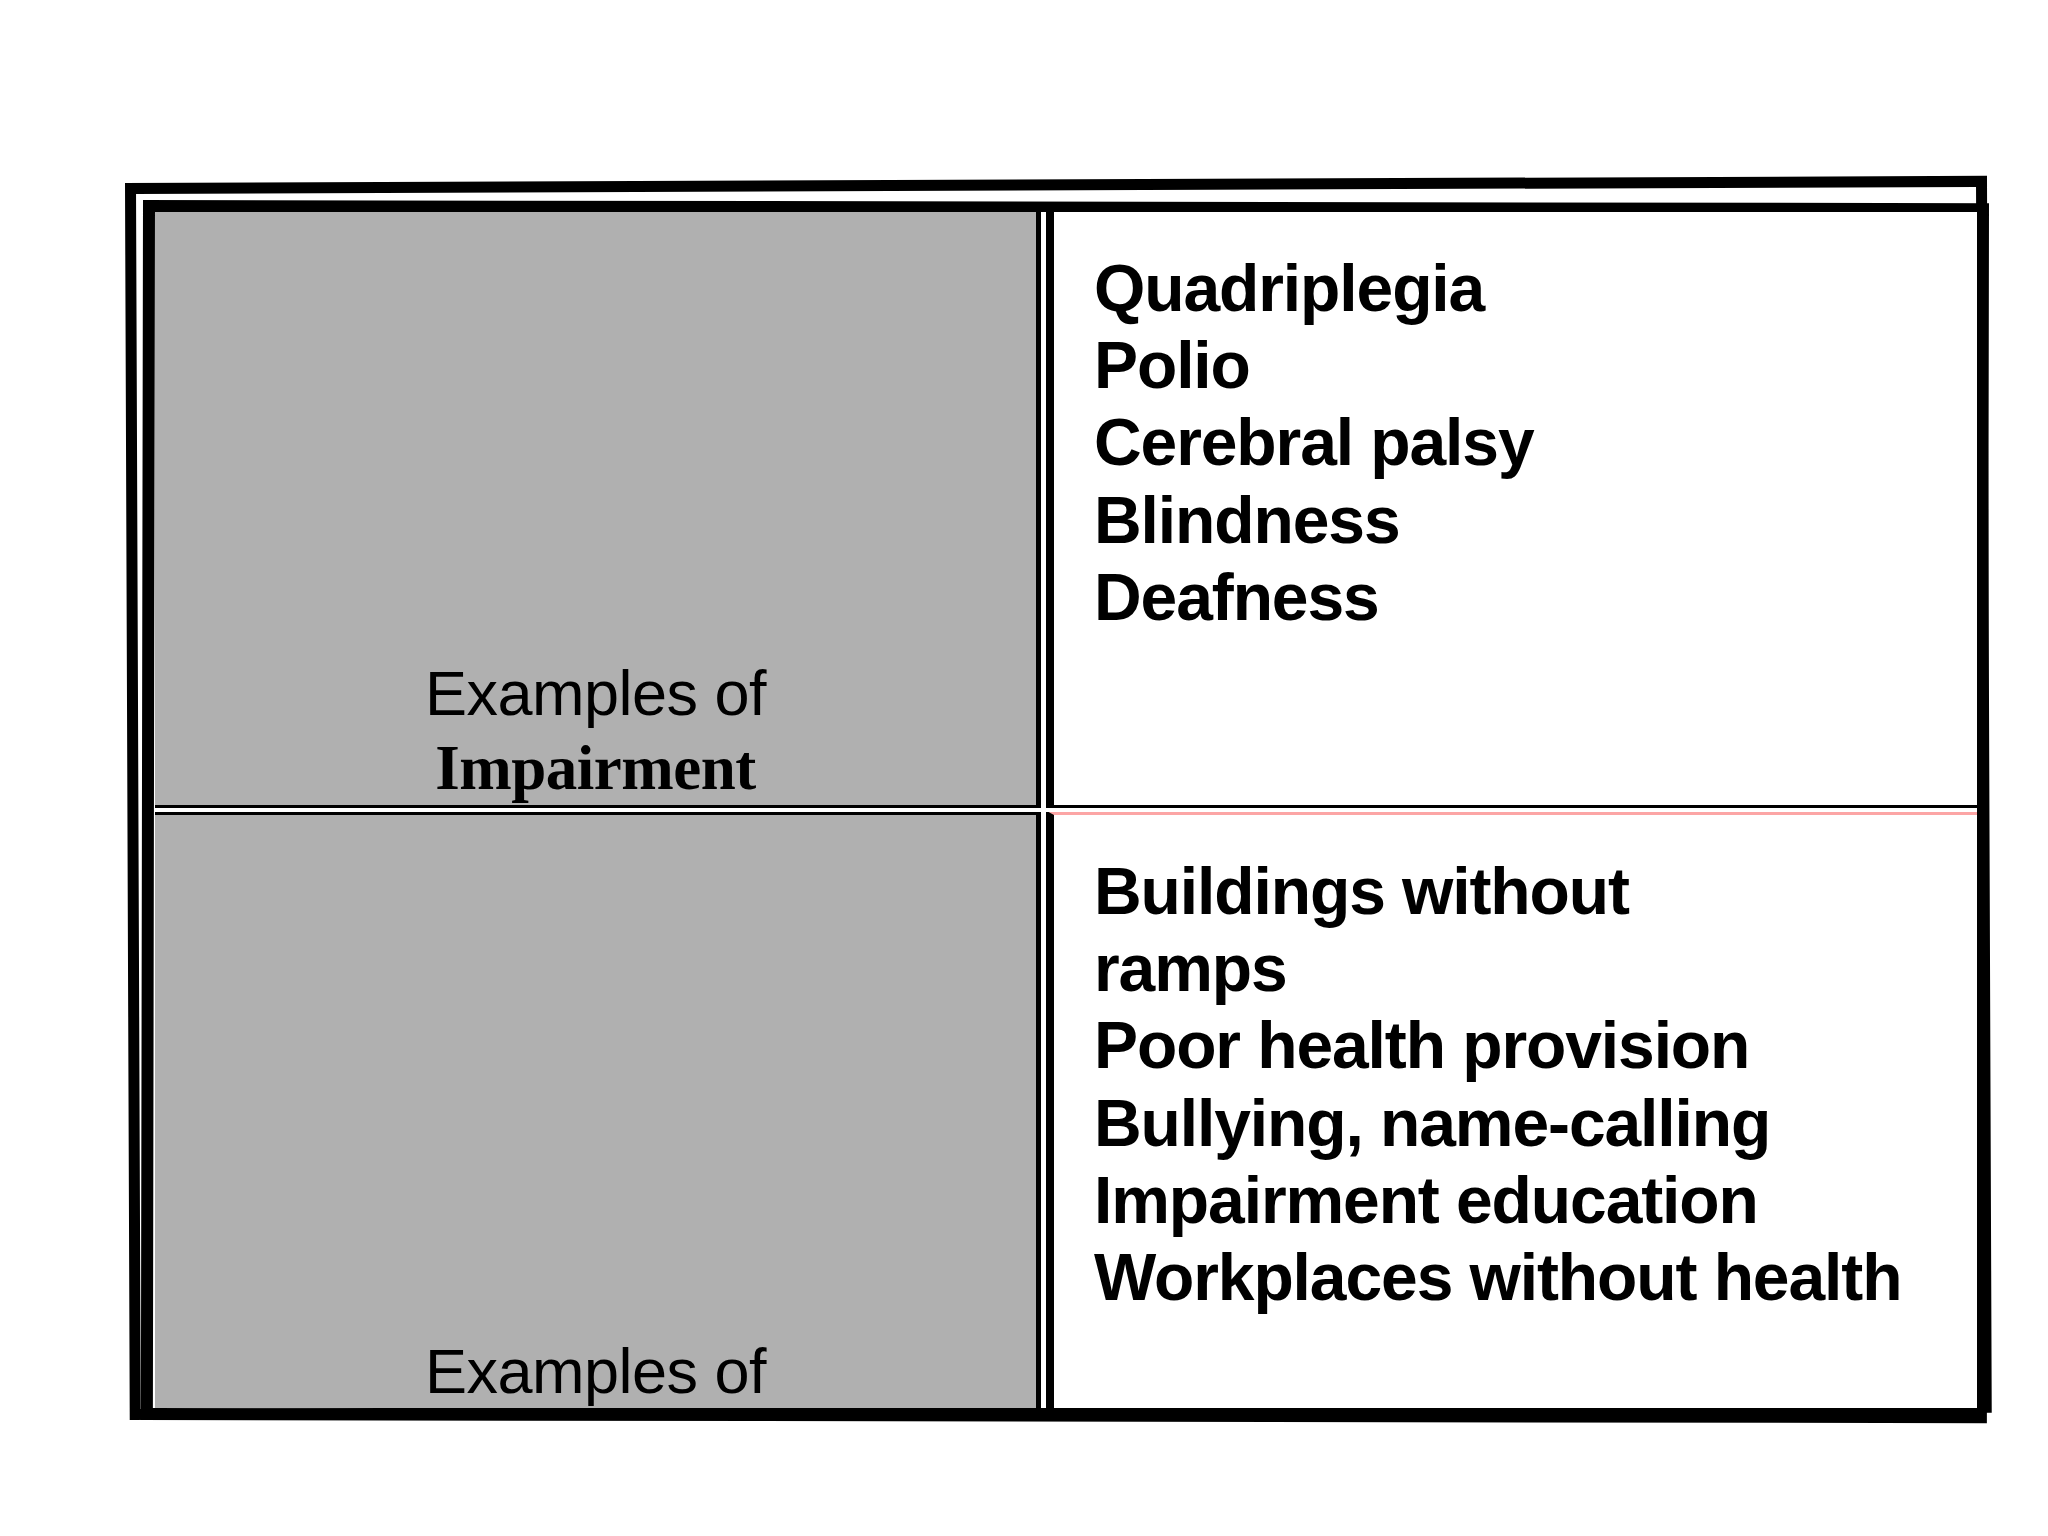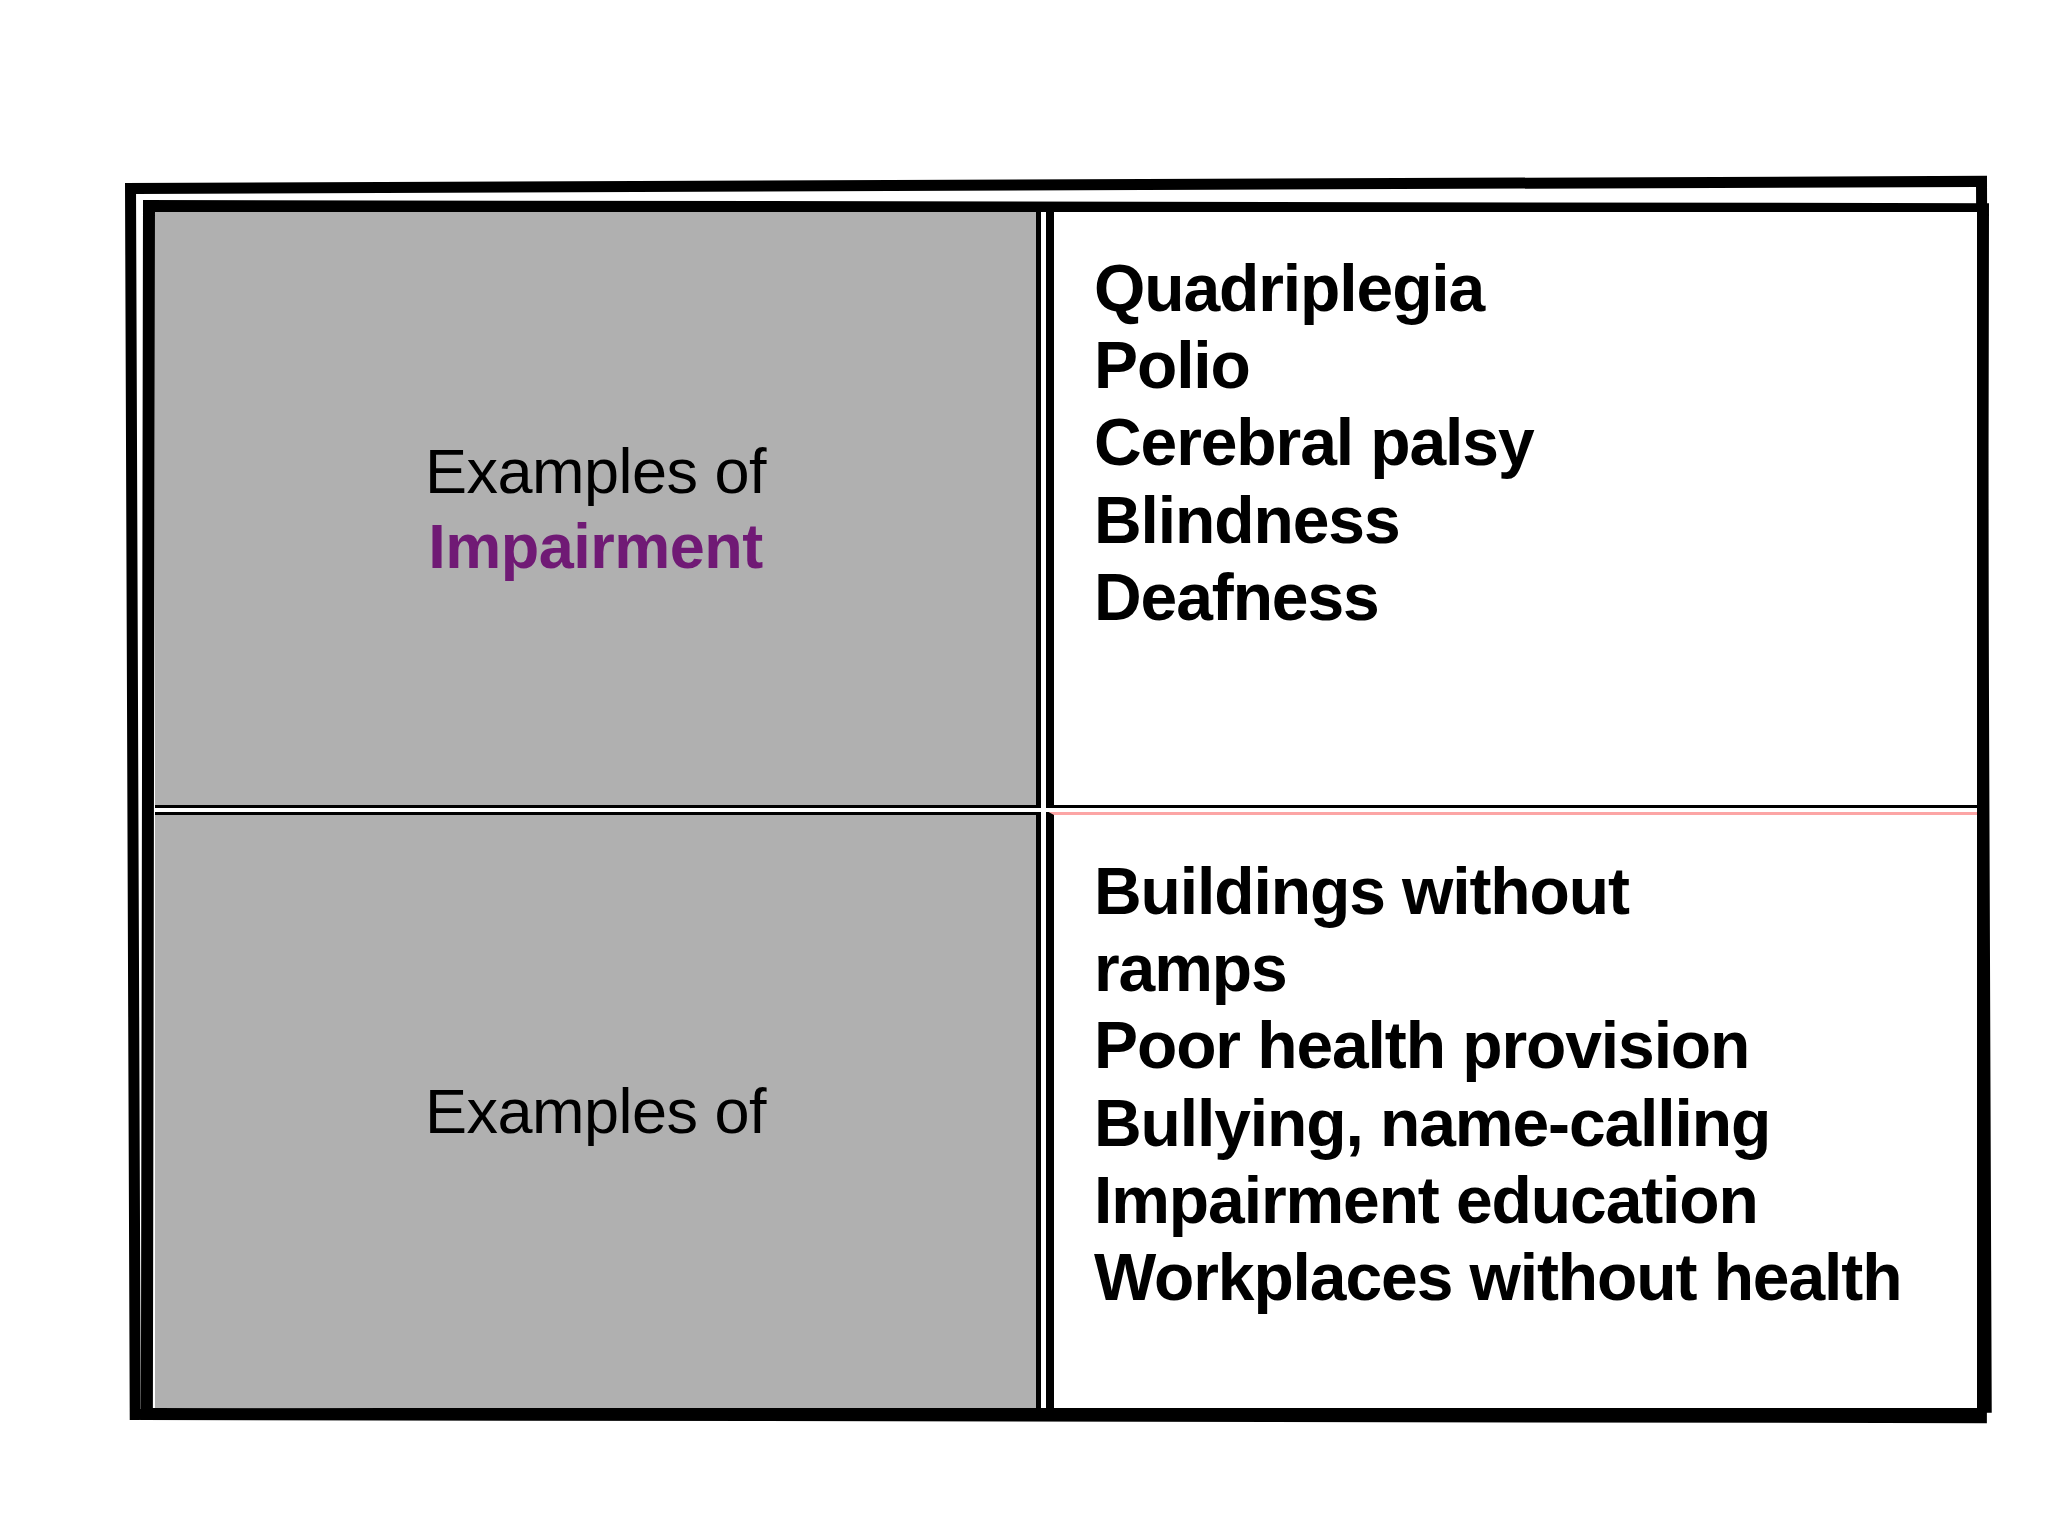--- a/index.html
+++ b/index.html
@@ -69,21 +69,21 @@
     position: relative;
     box-sizing: border-box;
     overflow: hidden;
   }
 
   .cell-shaded {
     background: #b0b0b0;
     display: flex;
     flex-direction: column;
     align-items: center;
-    justify-content: center;
+    justify-content: flex-end;
   }
 
   .cell-plain {
     background: #ffffff;
     padding: 26px 0 0 28px;
   }
 
   
   .cell-tl { border-right: 9px solid #000; border-bottom: 5px solid #000; }
   .cell-tr { border-bottom: 5px solid #000; border-left: 9px solid #000; }
@@ -116,24 +116,25 @@
     font-size: 63px;
     font-weight: 400;
     color: #000000;
     line-height: 1.18;
     letter-spacing: -0.5px;
     white-space: nowrap;
   }
   .label-line-2 {
     font-size: 63px;
     font-weight: 700;
-    color: #701a75;
+    color: #000000;
     line-height: 1.18;
     letter-spacing: -0.5px;
     white-space: nowrap;
+    font-family: Liberation Serif, serif;
   }
 
   
   .item-list {
     list-style: none;
     margin: 12px;
     padding: 0;
   }
   .item-list li {
     font-size: 66px;

